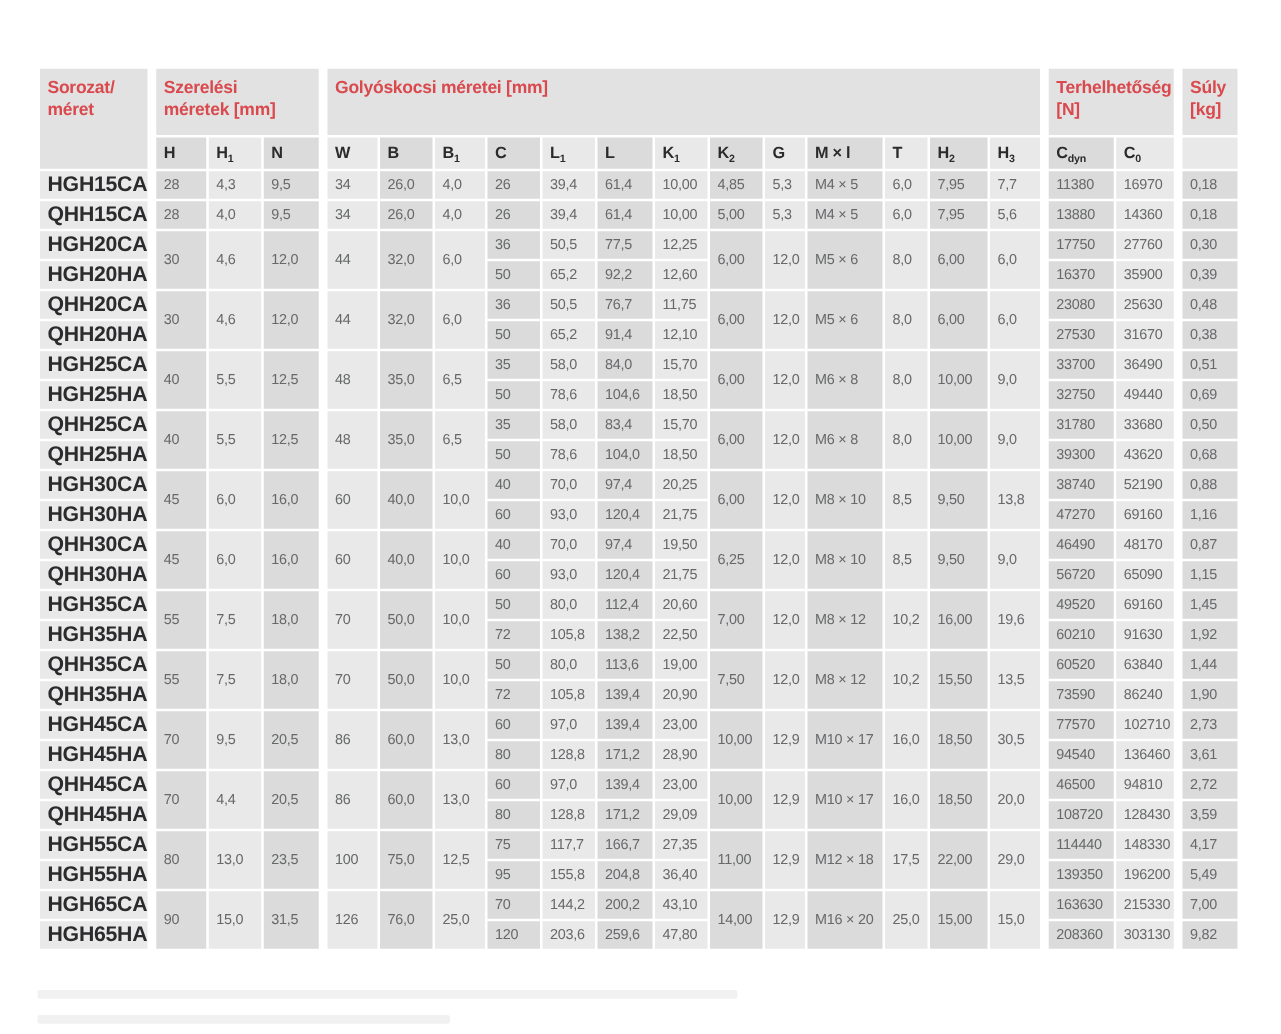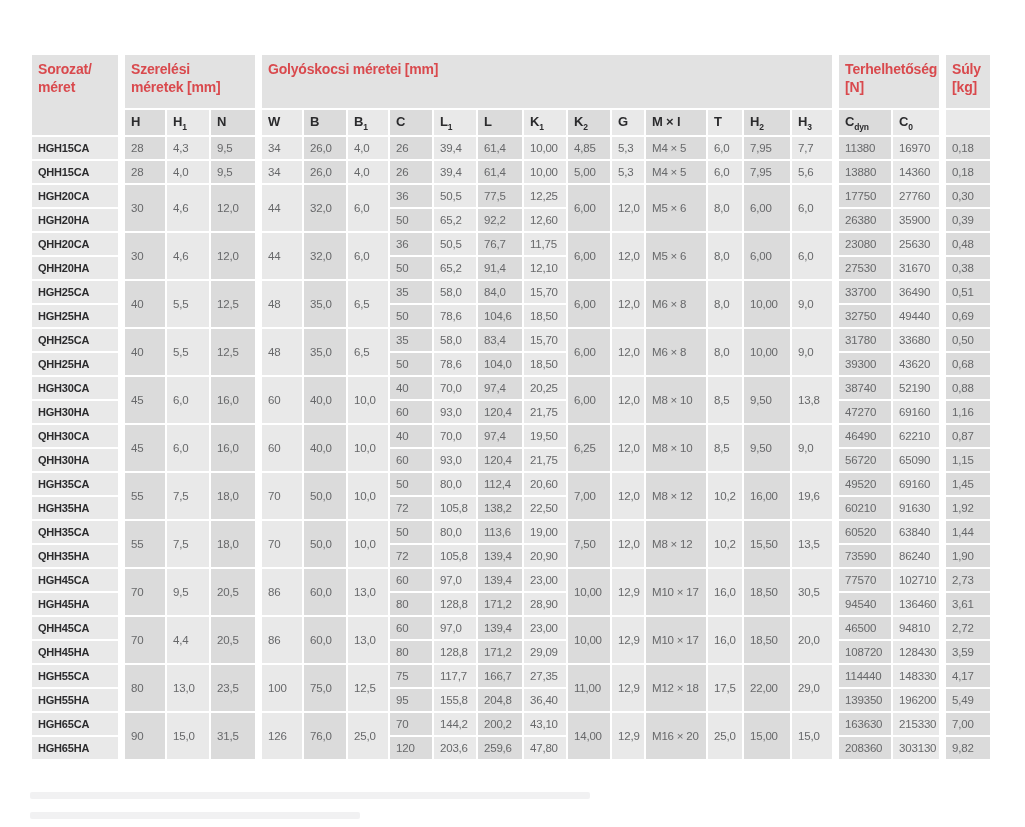--- a/index.html
+++ b/index.html
@@ -13,21 +13,21 @@
   .spacer{background:#ffffff;padding:0;}
   
   .gh{background:#e2e2e2;color:#d9494d;font-weight:bold;font-size:14px;
       line-height:1.3;white-space:pre-line;vertical-align:top;padding:5px 4px 0 6px;
       height:48px;letter-spacing:-0.2px;margin-top:48px;}
   
   .subrow td{height:25px;font-weight:bold;color:#2b2b2d;font-size:13px;letter-spacing:-0.2px;}
   .subrow sub{font-size:8.5px;font-weight:bold;}
   
   .drow td{height:22px;font-size:11.5px;color:#67686a;letter-spacing:-0.2px;}
-  .drow td.lbl{font-weight:bold;color:#2b2b2d;font-size:11px;}
+  .drow td.lbl{font-weight:bold;color:#2b2b2d;font-size:17px;}
   
   .ghost{position:absolute;left:30px;height:7px;background:#f1f1f2;border-radius:2px;}
 </style>
 </head>
 <body>
 
 <div class="wrap">
   <table>
     <colgroup>
       <col style="width:86px">
@@ -171,21 +171,21 @@
           <td class="cA">27760</td>
           <td class="spacer" rowspan="2"></td>
           <td class="cB">0,30</td>
         </tr>
         <tr class="drow">
           <td class="lbl cA">HGH20HA</td>
           <td class="cB">50</td>
           <td class="cA">65,2</td>
           <td class="cB">92,2</td>
           <td class="cA">12,60</td>
-          <td class="cB">26380</td>
+          <td class="cB">16370</td>
           <td class="cA">35900</td>
           <td class="cB">0,39</td>
         </tr>
         <tr class="drow">
           <td class="lbl cA">QHH20CA</td>
           <td class="spacer" rowspan="2"></td>
           <td class="cB" rowspan="2">30</td>
           <td class="cA" rowspan="2">4,6</td>
           <td class="cB" rowspan="2">12,0</td>
           <td class="spacer" rowspan="2"></td>
@@ -341,21 +341,21 @@
           <td class="cB">97,4</td>
           <td class="cA">19,50</td>
           <td class="cB" rowspan="2">6,25</td>
           <td class="cA" rowspan="2">12,0</td>
           <td class="cB" rowspan="2">M8 × 10</td>
           <td class="cA" rowspan="2">8,5</td>
           <td class="cB" rowspan="2">9,50</td>
           <td class="cA" rowspan="2">9,0</td>
           <td class="spacer" rowspan="2"></td>
           <td class="cB">46490</td>
-          <td class="cA">62210</td>
+          <td class="cA">48170</td>
           <td class="spacer" rowspan="2"></td>
           <td class="cB">0,87</td>
         </tr>
         <tr class="drow">
           <td class="lbl cA">QHH30HA</td>
           <td class="cB">60</td>
           <td class="cA">93,0</td>
           <td class="cB">120,4</td>
           <td class="cA">21,75</td>
           <td class="cB">56720</td>

